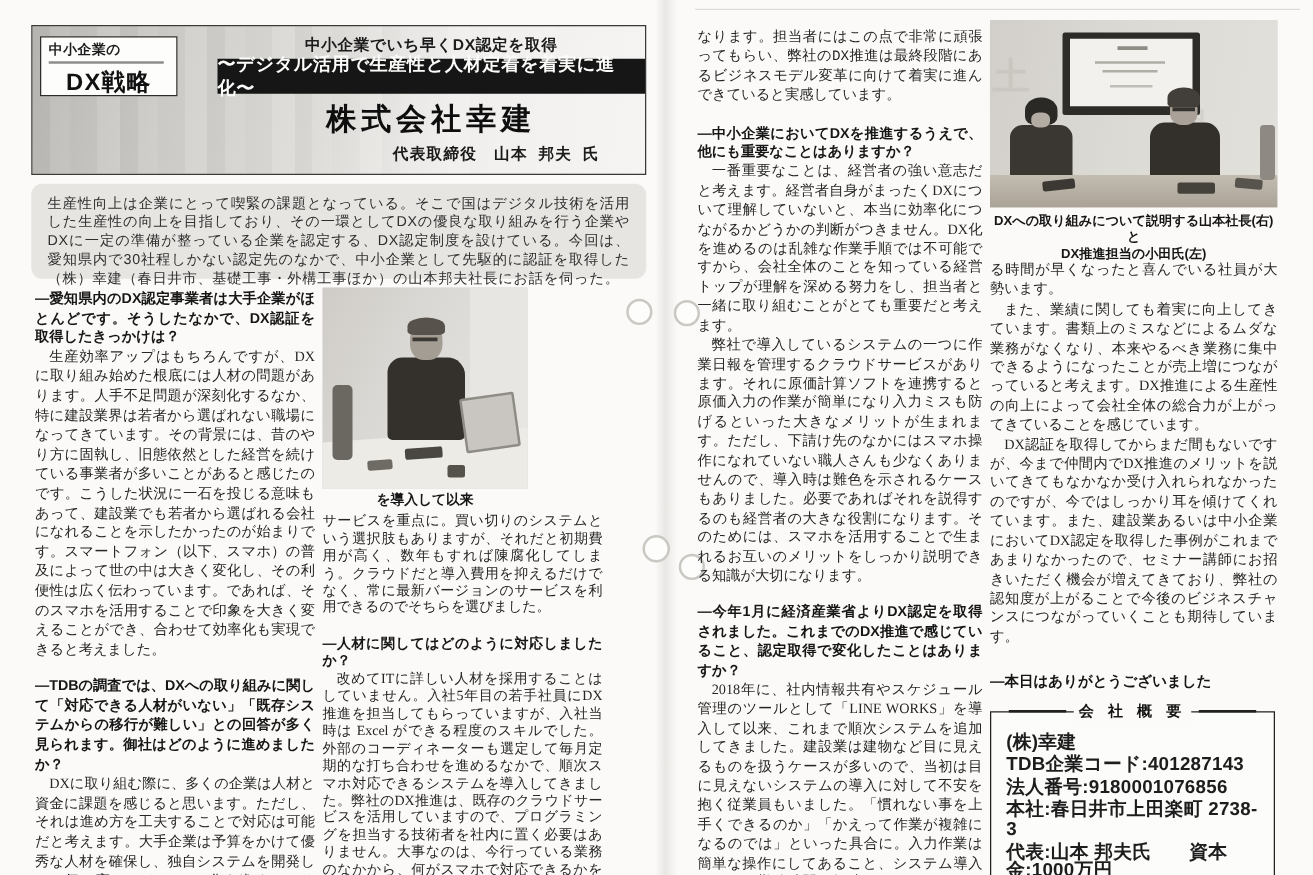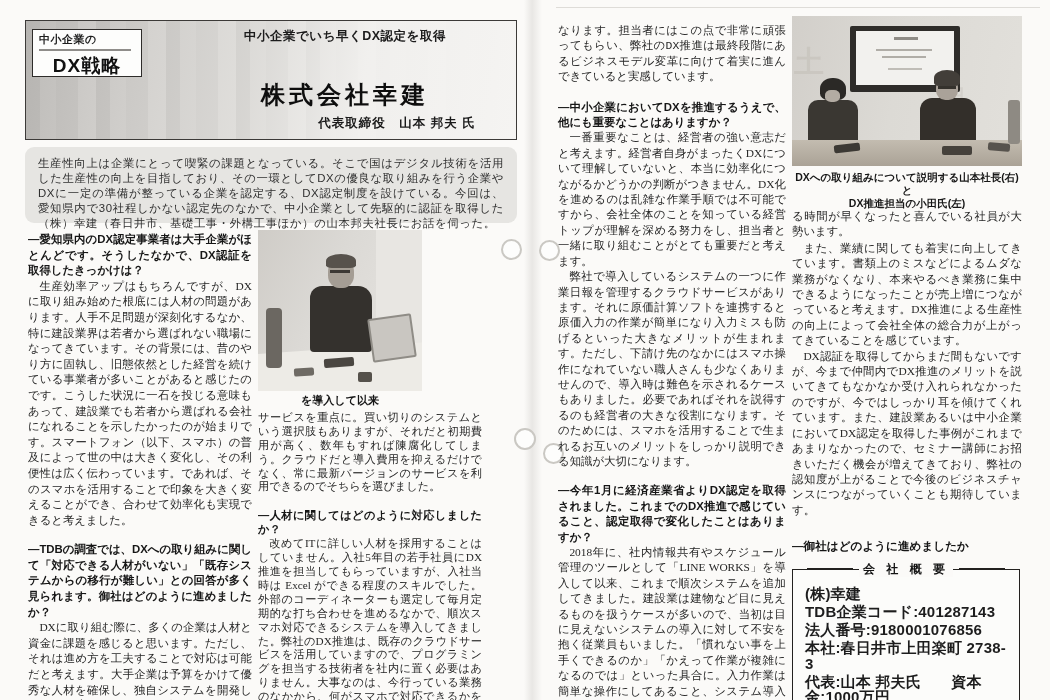--- a/index.html
+++ b/index.html
@@ -40,21 +40,21 @@
   .badge-main{font-size:19px;font-weight:800;color:#111;text-align:center;margin-top:2px;letter-spacing:1px;}
   .header-right{position:absolute;left:146px;top:0;width:346px;height:100%;}
   .kicker{position:absolute;top:7px;left:0;width:100%;text-align:center;
     font-size:12.5px;font-weight:700;color:#1c1c1c;letter-spacing:.5px;}
   .banner{position:absolute;top:26px;left:2px;right:2px;height:28px;background:#161616;
     color:#fcfcfa;font-size:14.5px;font-weight:700;letter-spacing:.5px;
     display:flex;align-items:center;justify-content:center;}
   .company-name{position:absolute;top:58px;left:0;width:100%;text-align:center;
     font-size:24px;font-weight:800;color:#0e0e0e;letter-spacing:4px;}
   .representative{position:absolute;top:94px;left:0;width:100%;text-align:center;
-    transform:translateX(52px);font-size:12.5px;font-weight:700;color:#1a1a1a;letter-spacing:1px;}
+    transform:translateX(52px);font-size:12.5px;font-weight:700;color:#1a1a1a;letter-spacing:1px;font-family:Liberation Mono, monospace;}
 
   
   .lead{
     position:absolute;left:25px;top:147px;width:492px;height:76px;box-sizing:border-box;
     background:#e6e5e2;border-radius:9px;padding:9px 13px;
     font-size:11.4px;line-height:14.9px;letter-spacing:.6px;text-align:justify;
     color:#2f2f2f;font-weight:500;
   }
 
   
@@ -150,20 +150,21 @@
   <div class="hole h3"></div>
   <div class="hole h4"></div>
 
   <header class="article-header">
     <div class="badge">
       <div class="badge-top">中小企業の</div>
       <div class="badge-main">DX戦略</div>
     </div>
     <div class="header-right">
       <div class="kicker">中小企業でいち早くDX認定を取得</div>
+      <div class="banner">〜デジタル活用で生産性と人材定着を着実に進化〜</div>
       <div class="company-name">株式会社幸建</div>
       <div class="representative">代表取締役　山本 邦夫 氏</div>
     </div>
   </header>
 
   <div class="lead">生産性向上は企業にとって喫緊の課題となっている。そこで国はデジタル技術を活用した生産性の向上を目指しており、その一環としてDXの優良な取り組みを行う企業やDXに一定の準備が整っている企業を認定する、DX認定制度を設けている。今回は、愛知県内で30社程しかない認定先のなかで、中小企業として先駆的に認証を取得した（株）幸建（春日井市、基礎工事・外構工事ほか）の山本邦夫社長にお話を伺った。</div>
 
   <div class="col col-l1">
       <p class="q">—愛知県内のDX認定事業者は大手企業がほとんどです。そうしたなかで、DX認証を取得したきっかけは？</p>
       <p class="a">生産効率アップはもちろんですが、DXに取り組み始めた根底には人材の問題があります。人手不足問題が深刻化するなか、特に建設業界は若者から選ばれない職場になってきています。その背景には、昔のやり方に固執し、旧態依然とした経営を続けている事業者が多いことがあると感じたのです。こうした状況に一石を投じる意味もあって、建設業でも若者から選ばれる会社になれることを示したかったのが始まりです。スマートフォン（以下、スマホ）の普及によって世の中は大きく変化し、その利便性は広く伝わっています。であれば、そのスマホを活用することで印象を大きく変えることができ、合わせて効率化も実現できると考えました。</p>
@@ -231,21 +232,21 @@
       <div>DXへの取り組みについて説明する山本社長(右)と</div>
       <div>DX推進担当の小田氏(左)</div>
     </figcaption>
 
     <div class="para-wrap">
         <p class="c">る時間が早くなったと喜んでいる社員が大勢います。</p>
         <p class="a">また、業績に関しても着実に向上してきています。書類上のミスなどによるムダな業務がなくなり、本来やるべき業務に集中できるようになったことが売上増につながっていると考えます。DX推進による生産性の向上によって会社全体の総合力が上がってきていることを感じています。</p>
         <p class="a">DX認証を取得してからまだ間もないですが、今まで仲間内でDX推進のメリットを説いてきてもなかなか受け入れられなかったのですが、今ではしっかり耳を傾けてくれています。また、建設業あるいは中小企業においてDX認定を取得した事例がこれまであまりなかったので、セミナー講師にお招きいただく機会が増えてきており、弊社の認知度が上がることで今後のビジネスチャンスにつながっていくことも期待しています。</p>
       </div>
 
-    <div class="thanks">—御社はどのように進めましたか</div>
+    <div class="thanks">—本日はありがとうございました</div>
 
     <div class="company-box">
       <div class="box-title">
         <span class="rule"></span>
         <span class="t">会 社 概 要</span>
         <span class="rule"></span>
       </div>
       <div>
           <p class="info-line">(株)幸建</p>
           <p class="info-line">TDB企業コード:401287143</p>

